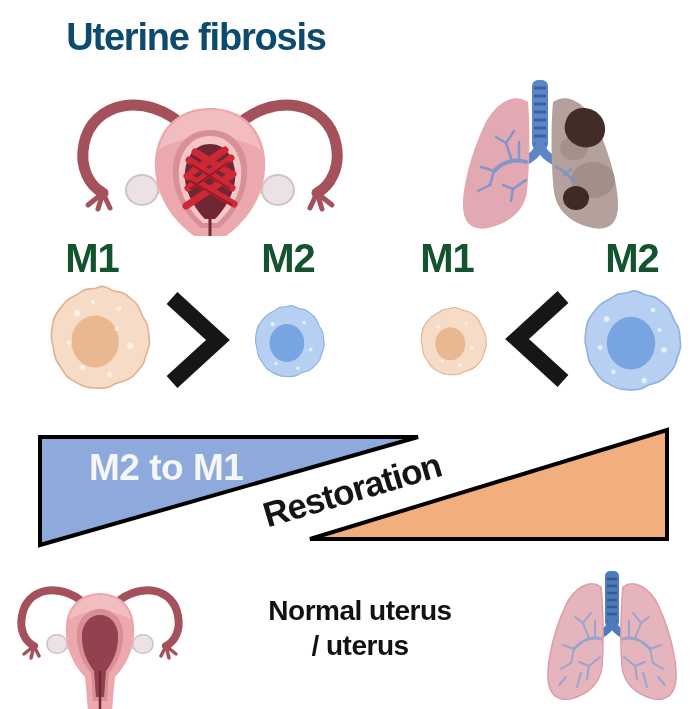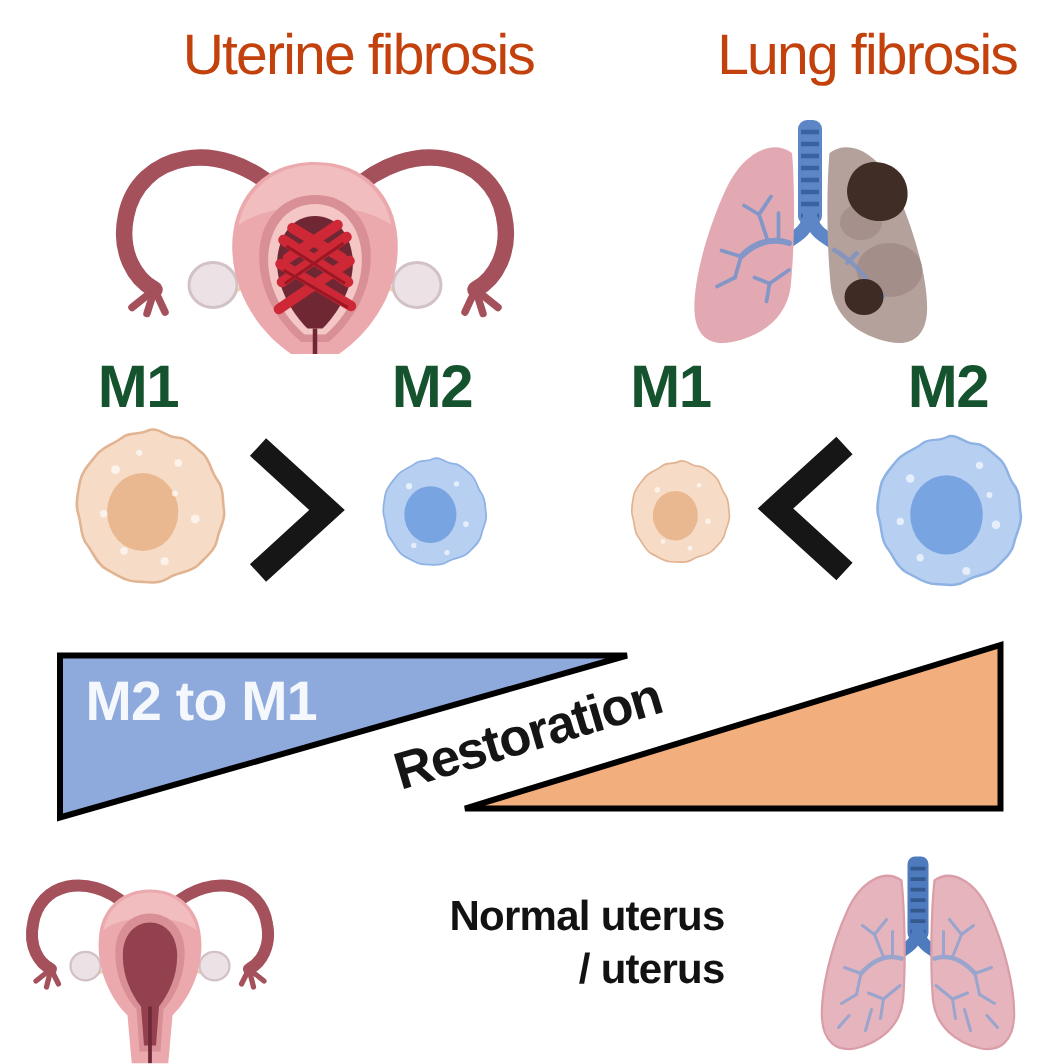--- a/index.html
+++ b/index.html
@@ -1,37 +1,36 @@
 <!DOCTYPE html>
 <html><head>
 <meta charset="utf-8">
 <style>
   html,body{margin:0;padding:0;background:#ffffff;}
   #stage{
     position:relative;width:694px;height:709px;background:#ffffff;overflow:hidden;
     font-family:"Liberation Sans","DejaVu Sans",sans-serif;color:#121212;
   }
   .abs{position:absolute;}
-  .title{font-size:38px;font-weight:400;letter-spacing:-1.2px;text-align:right;color:#c2410c;white-space:nowrap;}
+  .title{font-size:38px;font-weight:700;letter-spacing:-1.2px;text-align:center;color:#0c4a6e;white-space:nowrap;}
   .mlabel{font-size:40px;font-weight:800;text-align:center;color:#14532d;letter-spacing:-1px;}
-  .tri-label{font-size:37px;font-weight:700;color:#F4F7FB;letter-spacing:-0.5px;white-space:nowrap;}
+  .tri-label{font-size:37px;font-weight:700;color:#F4F7FB;letter-spacing:-0.5px;white-space:nowrap;margin-left:32px;}
   .restoration{
     font-size:35px;font-weight:800;color:#151515;letter-spacing:-1px;text-align:center;
     transform:rotate(-16.5deg);transform-origin:50% 50%;white-space:nowrap;
   }
-  .caption{font-size:28px;font-weight:800;text-align:right;color:#121212;line-height:1.25;letter-spacing:-0.5px;}
+  .caption{font-size:28px;font-weight:800;text-align:center;color:#121212;line-height:1.25;letter-spacing:-0.5px;}
   svg{display:block;}
 </style>
 </head>
 <body>
 
 <div id="stage">
 
   <div class="abs title" style="left:36px;top:16px;width:320px;">Uterine fibrosis</div>
-  <div class="abs title" style="left:412px;top:16px;width:266px;">Lung fibrosis</div>
 
   <svg class="abs" style="left:62px;top:74px;" width="296" height="162" viewBox="0 0 296 162">
     <g stroke="#A4515C" stroke-width="11" fill="none" stroke-linecap="round">
       <path d="M124 54 C84 16 30 28 22 70 C17 94 28 112 41 119"></path>
       <path d="M172 54 C212 16 266 28 274 70 C279 94 268 112 255 119"></path>
     </g>
     <g stroke="#A4515C" stroke-width="5" fill="none" stroke-linecap="round">
       <path d="M41 119 L26 131"></path>
         <path d="M41 119 L36 135"></path>
         <path d="M41 119 L48 134"></path>

